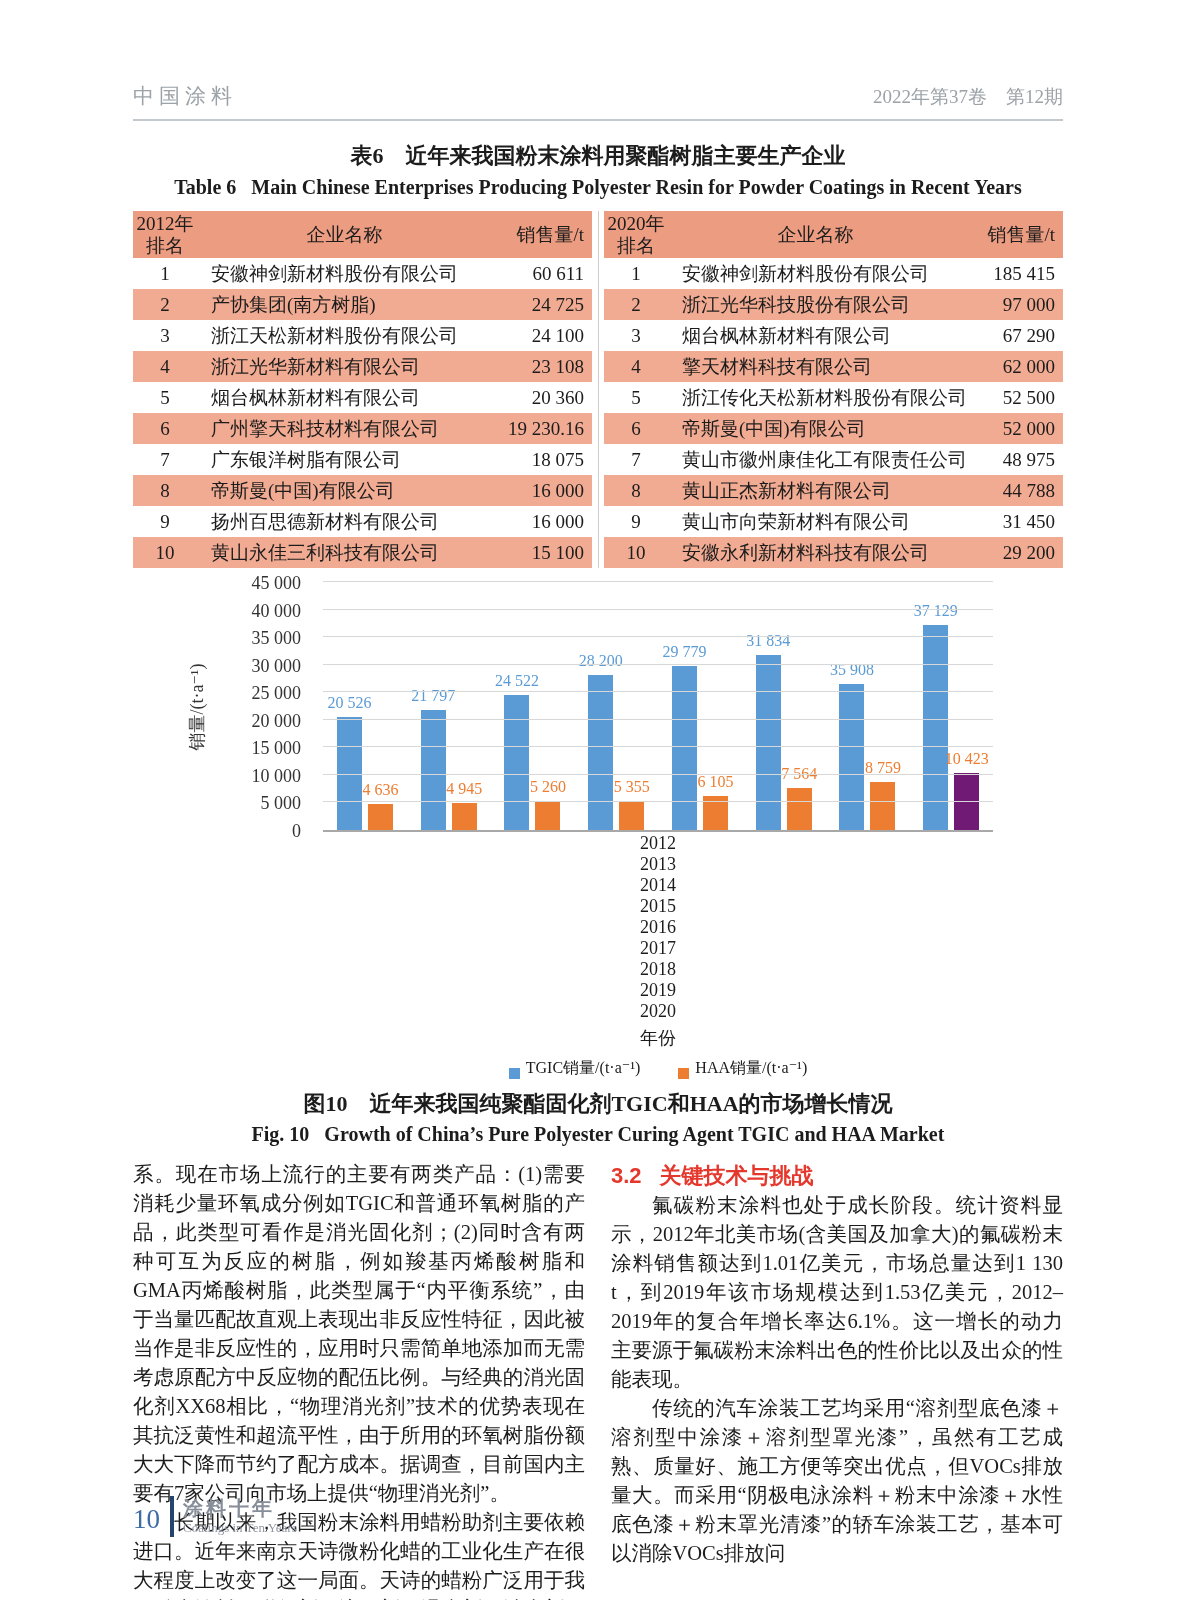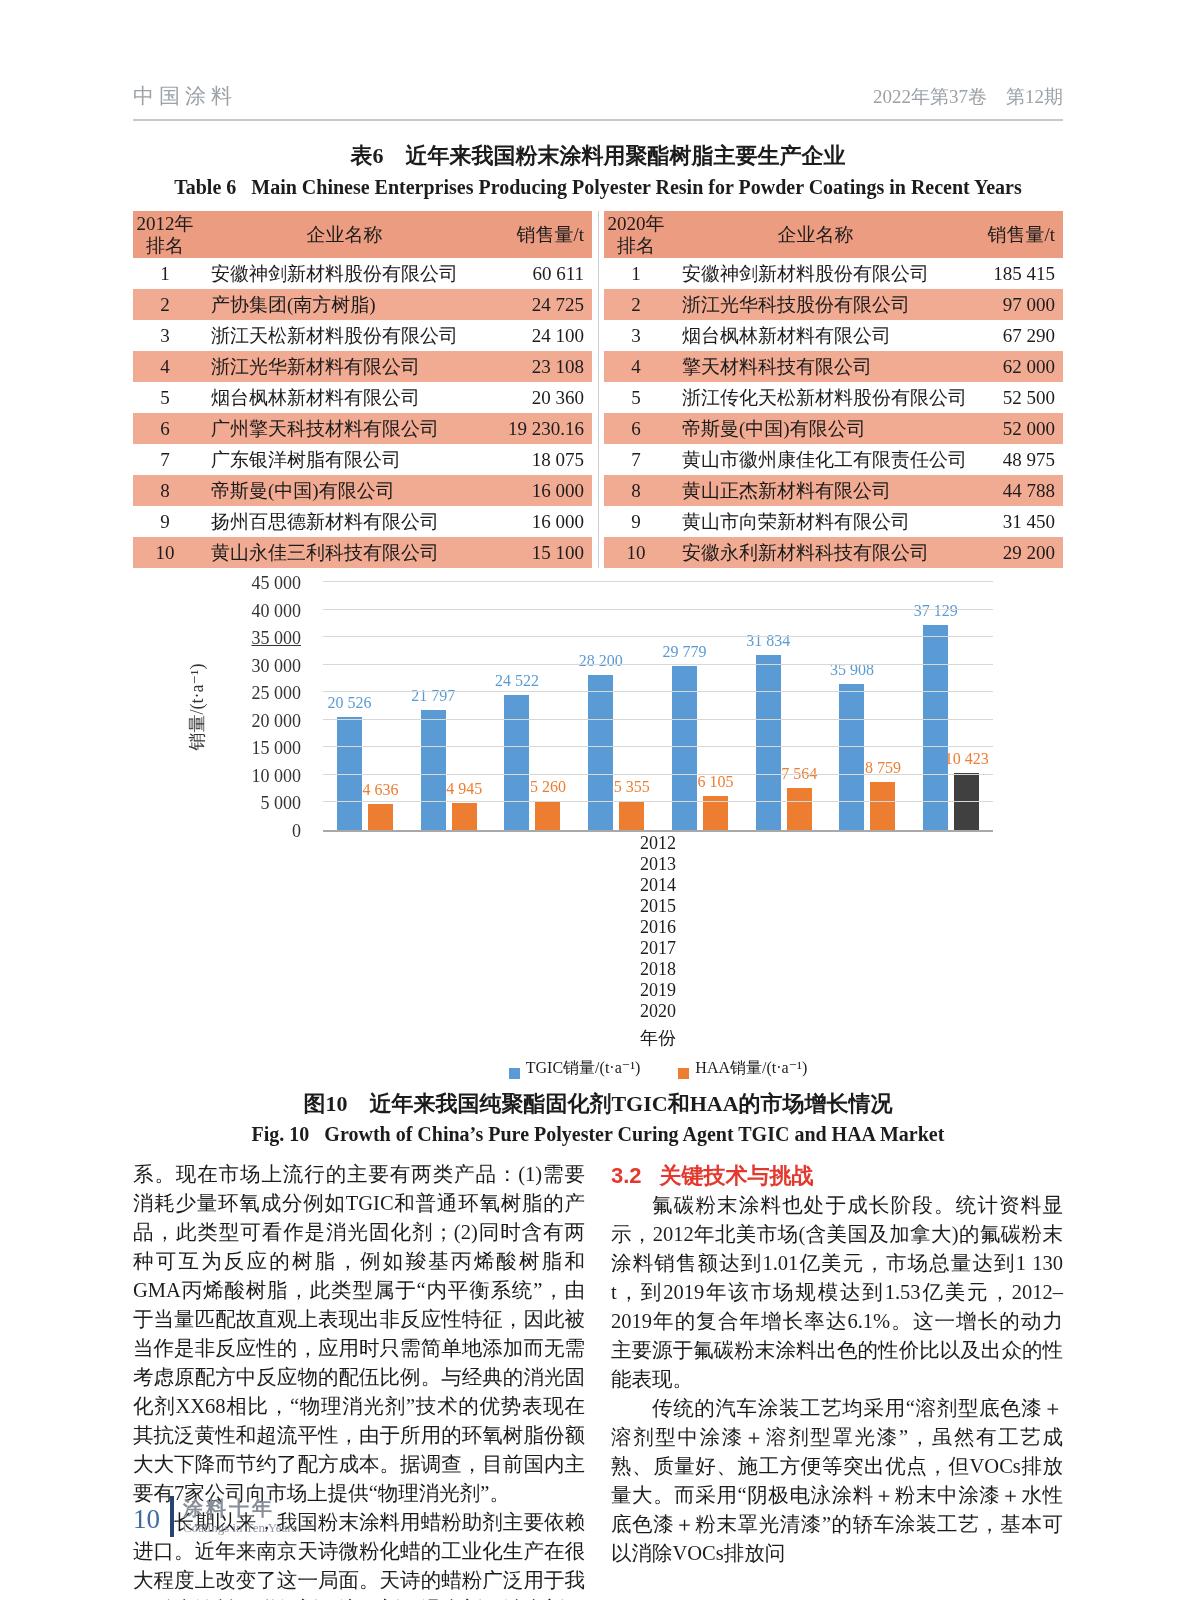--- a/index.html
+++ b/index.html
@@ -237,21 +237,21 @@
       <div class="ylabel">销量/(t·a⁻¹)</div>
       <div class="plot-wrap">
         <div class="yticks" id="yticks">
             <div class="ytick" style="bottom: -10px;">0</div>
             <div class="ytick" style="bottom: 17.5556px;">5 000</div>
             <div class="ytick" style="bottom: 45.1111px;">10 000</div>
             <div class="ytick" style="bottom: 72.6667px;">15 000</div>
             <div class="ytick" style="bottom: 100.222px;">20 000</div>
             <div class="ytick" style="bottom: 127.778px;">25 000</div>
             <div class="ytick" style="bottom: 155.333px;">30 000</div>
-            <div class="ytick" style="bottom: 182.889px; text-decoration: underline;">35 000</div>
+            <div class="ytick" style="bottom: 182.889px;">35 000</div>
             <div class="ytick" style="bottom: 210.444px;">40 000</div>
             <div class="ytick" style="bottom: 238px;">45 000</div>
           </div>
         <div class="plot" id="plot">
           <div class="groups" id="groups">
               <div class="group">
                 <div class="bar" style="background: rgb(91, 155, 213); height: 113.121px;">
                   <span class="bar-lbl" style="color: rgb(91, 155, 213);">20 526</span>
                 </div>
                 <div class="bar" style="background: rgb(237, 125, 49); height: 25.5495px;">
@@ -303,21 +303,21 @@
                   <span class="bar-lbl" style="color: rgb(91, 155, 213);">35 908</span>
                 </div>
                 <div class="bar" style="background: rgb(237, 125, 49); height: 48.2718px;">
                   <span class="bar-lbl" style="color: rgb(237, 125, 49);">8 759</span>
                 </div>
               </div>
               <div class="group">
                 <div class="bar" style="background: rgb(91, 155, 213); height: 204.622px;">
                   <span class="bar-lbl" style="color: rgb(91, 155, 213);">37 129</span>
                 </div>
-                <div class="bar" style="background: #404040; height: 57.4423px;">
+                <div class="bar" style="background: #701a75; height: 57.4423px;">
                   <span class="bar-lbl" style="color: rgb(237, 125, 49);">10 423</span>
                 </div>
               </div>
             </div>
         <div class="gridline" style="bottom: 27.5556px;"></div>
             <div class="gridline" style="bottom: 55.1111px;"></div>
             <div class="gridline" style="bottom: 82.6667px;"></div>
             <div class="gridline" style="bottom: 110.222px;"></div>
             <div class="gridline" style="bottom: 137.778px;"></div>
             <div class="gridline" style="bottom: 165.333px;"></div>

